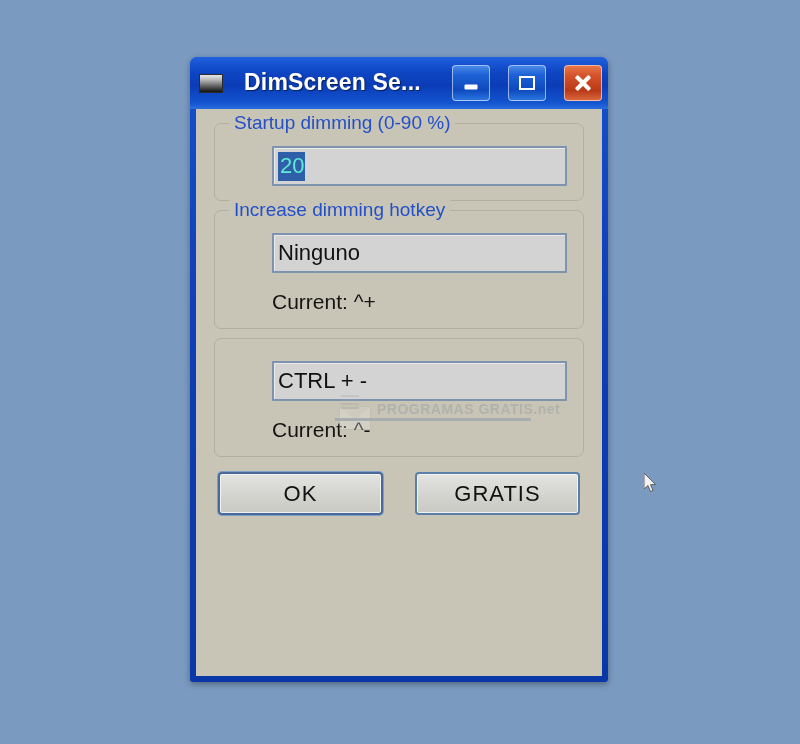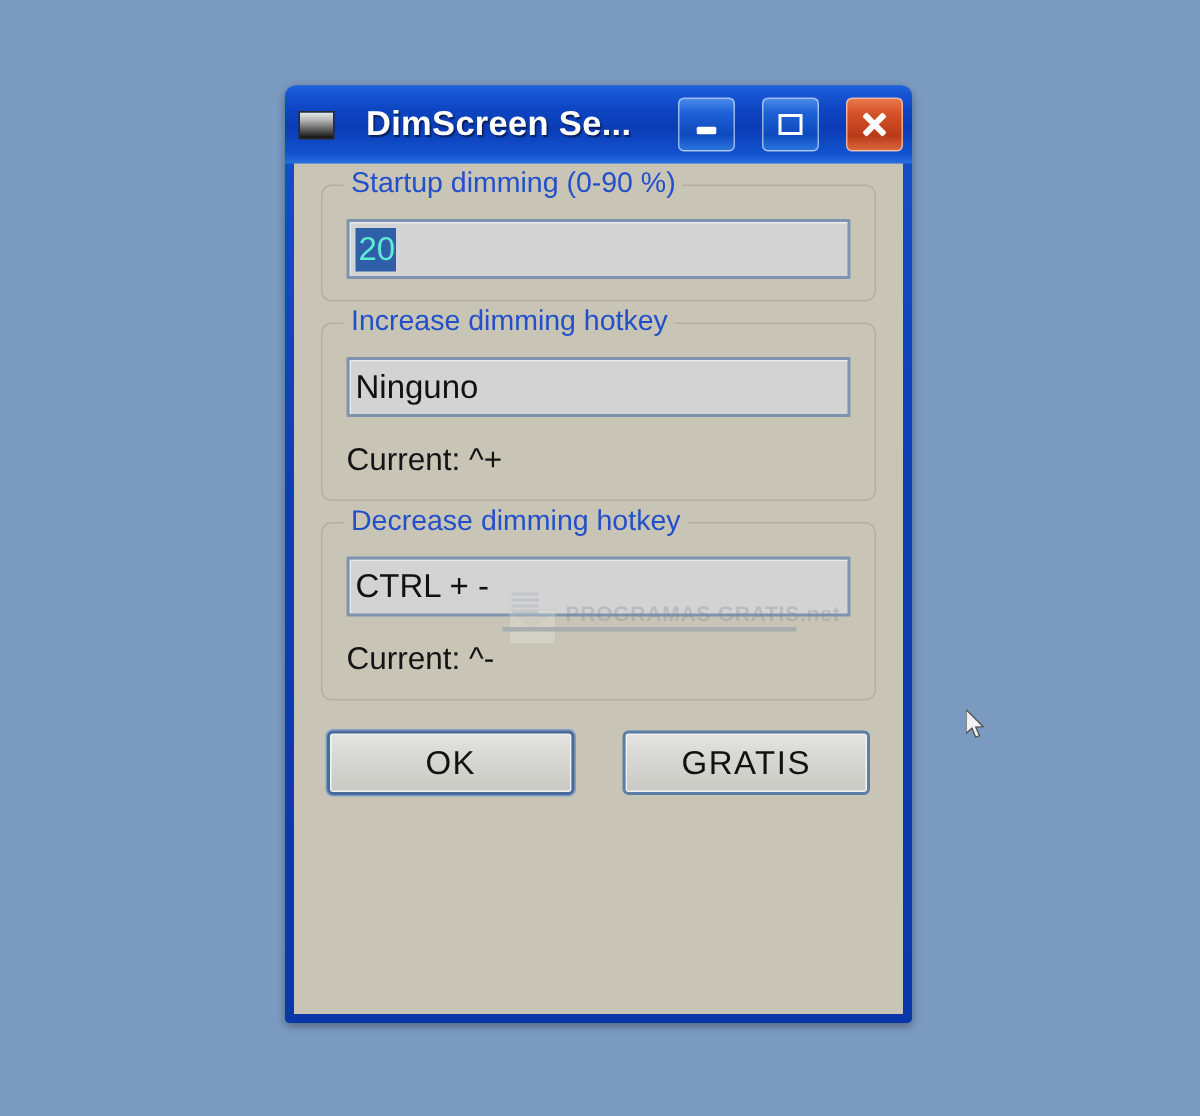--- a/index.html
+++ b/index.html
@@ -121,22 +121,23 @@
     background: #c8c4b6;
     box-sizing: border-box;
     padding: 14px 18px 10px 18px;
   }
 
   
   .groupbox {
     position: relative;
     border: 1px solid #b3afa1;
     border-radius: 7px;
-    margin-bottom: 14px;
-    box-sizing: border-box;
+    margin-bottom: 9px;
+    box-sizing: border-box;
+    padding-left: 41px;
   }
   .groupbox > .gb-title {
     position: absolute;
     top: -13px;
     left: 14px;
     background: #c8c4b6;
     padding: 0 5px;
     color: #2350c8;
     font-size: 19px;
     line-height: 24px;
@@ -314,21 +315,20 @@
       <div class="gb-title">Increase dimming hotkey</div>
       <div class="gb-body">
         <div class="textfield">
           <span>Ninguno</span>
         </div>
         <div class="current-label">Current: ^+</div>
       </div>
     </div>
 
     <div class="groupbox">
-      <div class="gb-title">Decrease dimming hotkey</div>
       <div class="gb-body">
         <div class="textfield">
           <span>CTRL + -</span>
         </div>
         <div class="current-label">Current: ^-</div>
       </div>
     </div>
 
     <div id="buttons">
       <div class="btn default">OK</div>

